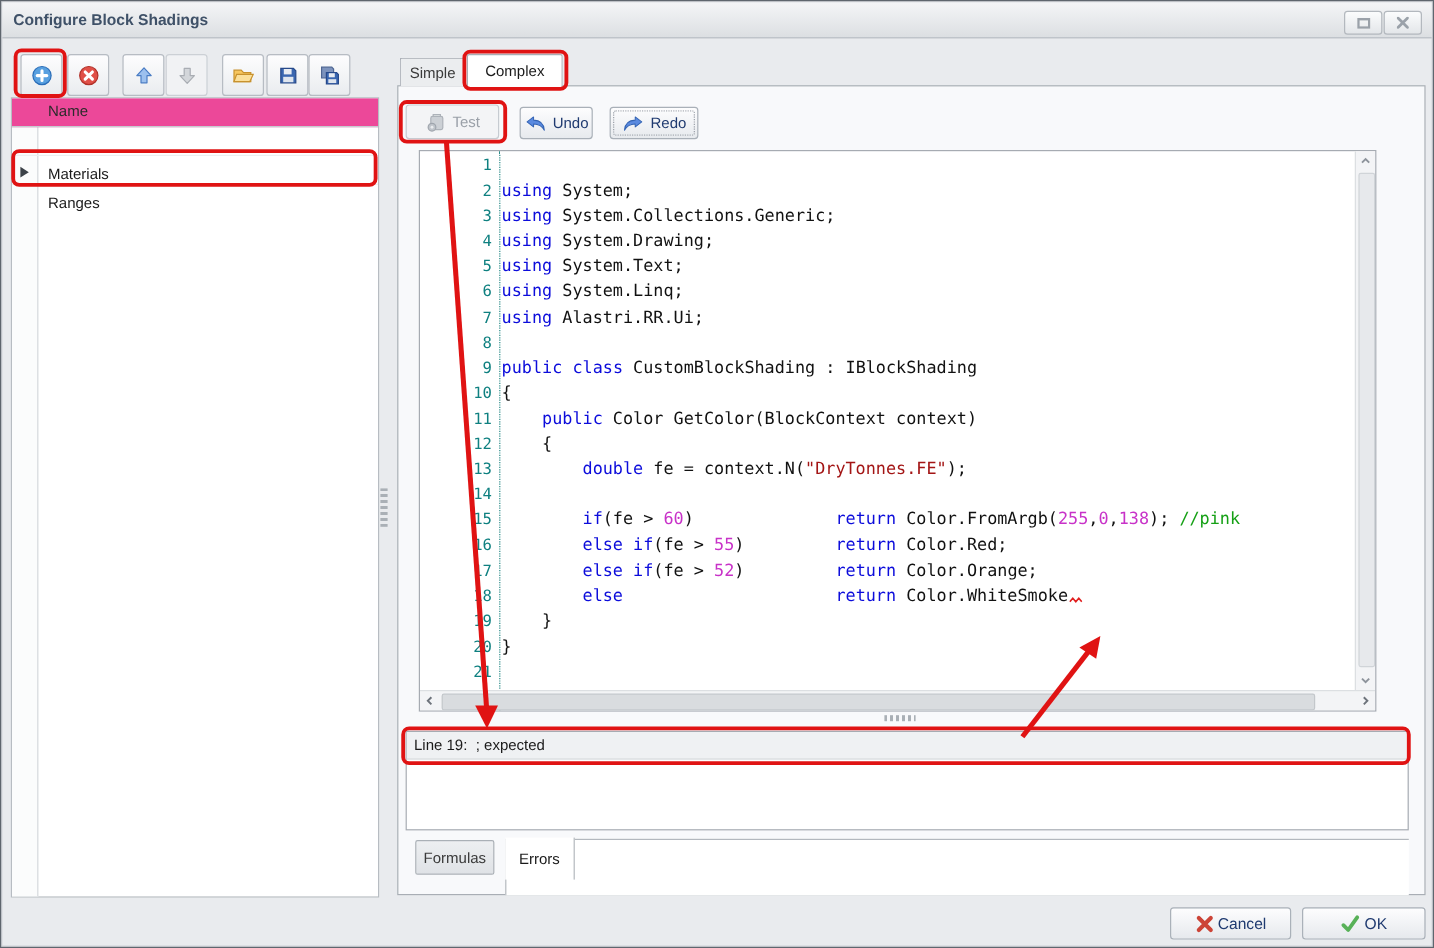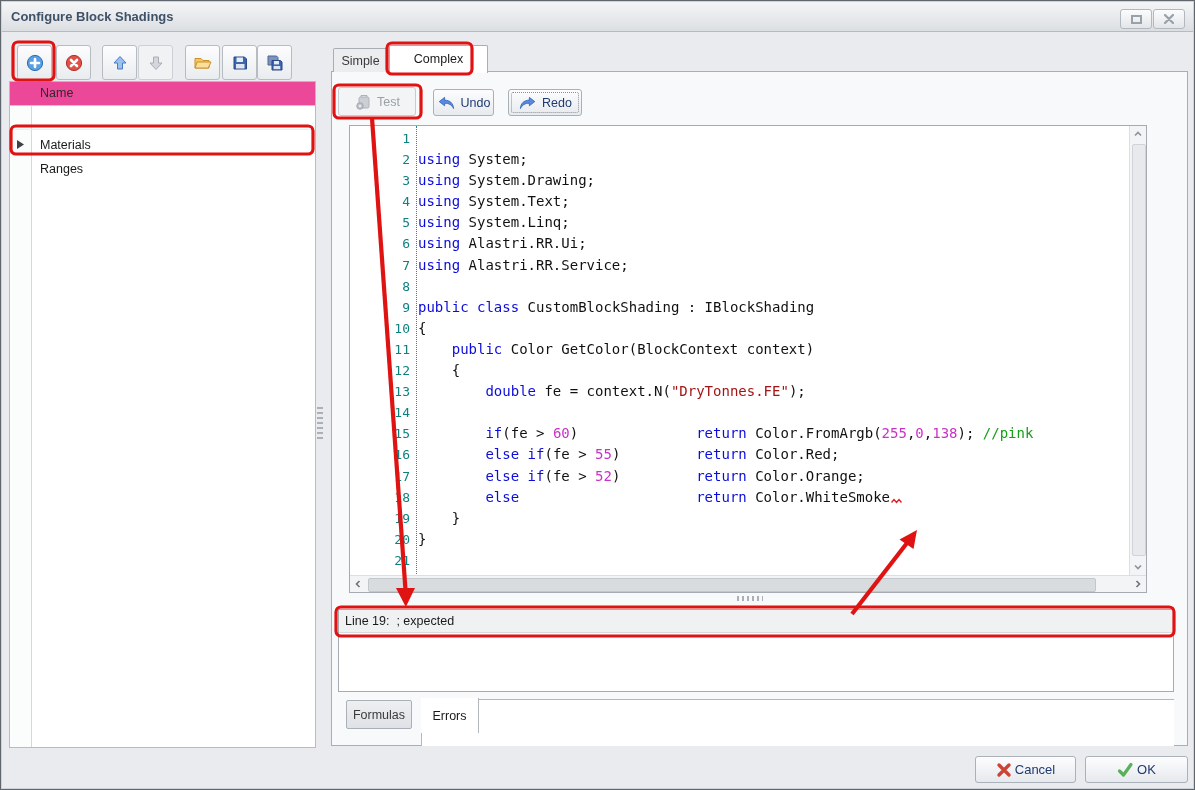--- a/index.html
+++ b/index.html
@@ -30,21 +30,21 @@
   .list-row .row-ind{position:absolute;left:6px;top:6px;width:10px;height:11px;}
   .v-grip{position:absolute;left:316px;top:406px;width:6px;height:32px;
     background:repeating-linear-gradient(to bottom,#aab0b6 0 2px,transparent 2px 5px);}
   .h-grip{position:absolute;left:736px;top:595px;width:26px;height:5px;
     background:repeating-linear-gradient(to right,#aab0b6 0 2px,transparent 2px 5px);}
   
   .tab-content{position:absolute;left:330px;top:70px;width:857px;height:675px;background:#f8f9fb;border:1px solid #a9aeb5;box-sizing:border-box;}
   .tab{position:absolute;font-size:12.5px;text-align:center;box-sizing:border-box;}
   .tab.inactive{left:332px;top:47px;width:55px;height:24px;line-height:24px;background:#ebedef;
     border:1px solid #a9aeb5;border-bottom:none;color:#3a3a3a;border-radius:2px 2px 0 0;}
-  .tab.active{left:388px;top:44px;width:99px;height:28px;line-height:27px;background:#fff;
+  .tab.active{left:388px;top:44px;width:80px;height:28px;line-height:27px;background:#fff;
     border:1px solid #a9aeb5;border-bottom:none;color:#1a1a1a;z-index:5;border-radius:2px 2px 0 0;}
   
   .cmd-btn{position:absolute;border:1px solid #a9b0b8;border-radius:3px;background:linear-gradient(#fdfdfe,#e7eaee);
     display:flex;align-items:center;justify-content:center;gap:5px;font-size:12.5px;color:#1f3a70;box-sizing:border-box;}
   .cmd-btn.disabled{background:#f3f4f6;border-color:#c6cbd1;color:#9aa0a8;}
   .cmd-btn .inner-focus{position:absolute;inset:2px;border:1px dotted #8a9099;border-radius:2px;pointer-events:none;}
   
   .editor{position:absolute;left:348px;top:124px;width:798px;height:468px;background:#fff;border:1px solid #a6abb2;box-sizing:border-box;overflow:hidden;}
   .gutter{position:absolute;left:0;top:0;width:67px;bottom:0;border-right:1px dotted #2a8a87;box-sizing:border-box;}
   .gutter-inner{position:absolute;top:2px;right:6px;left:0;text-align:right;
@@ -216,25 +216,25 @@
           <div>17</div>
           <div>18</div>
           <div>19</div>
           <div>20</div>
           <div>21</div>
         </div>
       </div>
     <div class="code-area" id="code-area">
         <div class="code-line"></div>
         <div class="code-line"><span class="tok-kw">using</span><span class="tok-pl"> System;</span></div>
+        <div class="code-line"><span class="tok-kw">using</span><span class="tok-pl"> System.Collections.Generic;</span></div>
         <div class="code-line"><span class="tok-kw">using</span><span class="tok-pl"> System.Drawing;</span></div>
         <div class="code-line"><span class="tok-kw">using</span><span class="tok-pl"> System.Text;</span></div>
         <div class="code-line"><span class="tok-kw">using</span><span class="tok-pl"> System.Linq;</span></div>
         <div class="code-line"><span class="tok-kw">using</span><span class="tok-pl"> Alastri.RR.Ui;</span></div>
-        <div class="code-line"><span class="tok-kw">using</span><span class="tok-pl"> Alastri.RR.Service;</span></div>
         <div class="code-line"></div>
         <div class="code-line"><span class="tok-kw">public</span><span class="tok-pl"> </span><span class="tok-kw">class</span><span class="tok-pl"> CustomBlockShading : IBlockShading</span></div>
         <div class="code-line"><span class="tok-pl">{</span></div>
         <div class="code-line"><span class="tok-pl">    </span><span class="tok-kw">public</span><span class="tok-pl"> Color GetColor(BlockContext context)</span></div>
         <div class="code-line"><span class="tok-pl">    {</span></div>
         <div class="code-line"><span class="tok-pl">        </span><span class="tok-kw">double</span><span class="tok-pl"> fe = context.N(</span><span class="tok-str">"DryTonnes.FE"</span><span class="tok-pl">);</span></div>
         <div class="code-line"></div>
         <div class="code-line"><span class="tok-pl">        </span><span class="tok-kw">if</span><span class="tok-pl">(fe &gt; </span><span class="tok-num">60</span><span class="tok-pl">)              </span><span class="tok-kw">return</span><span class="tok-pl"> Color.FromArgb(</span><span class="tok-num">255</span><span class="tok-pl">,</span><span class="tok-num">0</span><span class="tok-pl">,</span><span class="tok-num">138</span><span class="tok-pl">); </span><span class="tok-com">//pink</span></div>
         <div class="code-line"><span class="tok-pl">        </span><span class="tok-kw">else</span><span class="tok-pl"> </span><span class="tok-kw">if</span><span class="tok-pl">(fe &gt; </span><span class="tok-num">55</span><span class="tok-pl">)         </span><span class="tok-kw">return</span><span class="tok-pl"> Color.Red;</span></div>
         <div class="code-line"><span class="tok-pl">        </span><span class="tok-kw">else</span><span class="tok-pl"> </span><span class="tok-kw">if</span><span class="tok-pl">(fe &gt; </span><span class="tok-num">52</span><span class="tok-pl">)         </span><span class="tok-kw">return</span><span class="tok-pl"> Color.Orange;</span></div>

